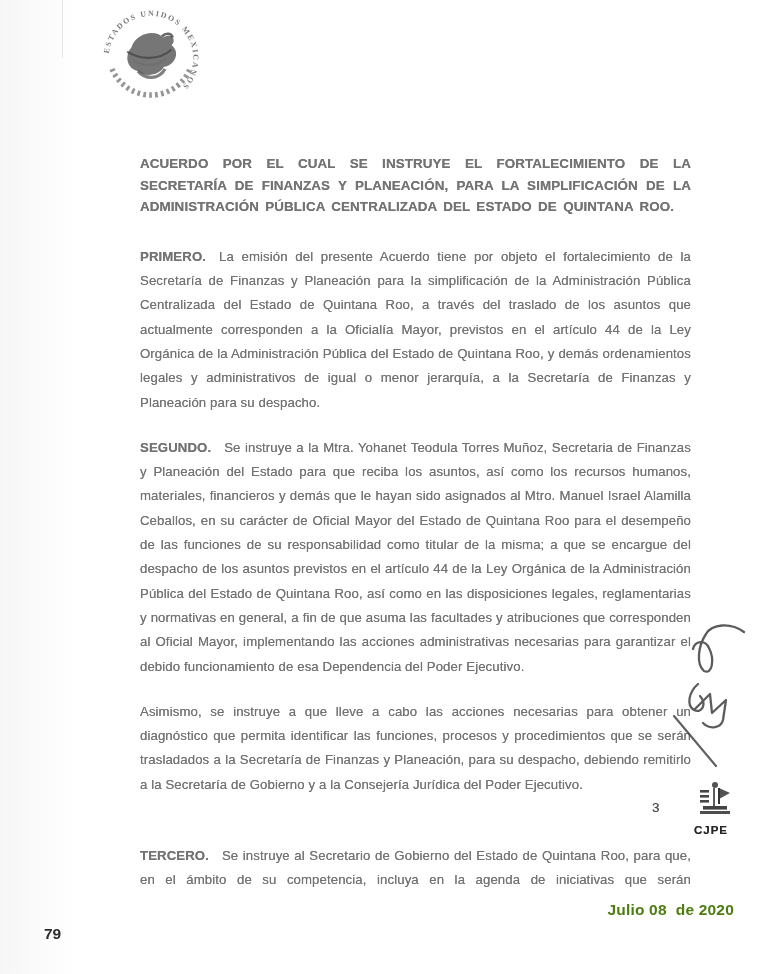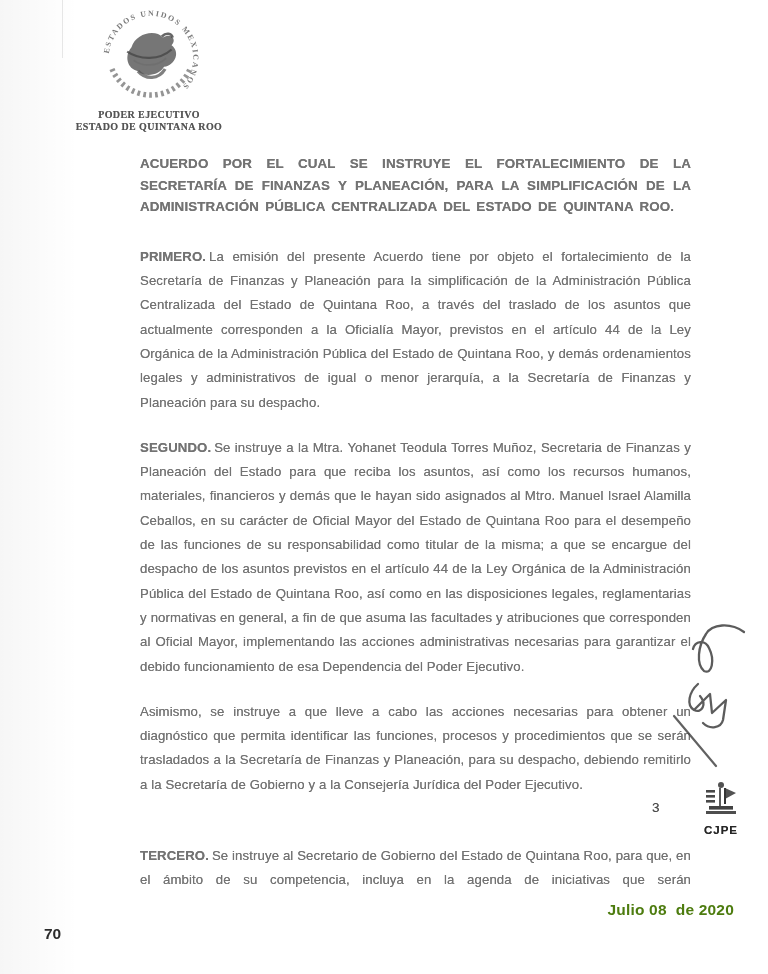--- a/index.html
+++ b/index.html
@@ -23,32 +23,32 @@
 
   
   .content{position:absolute;left:140px;top:153px;width:551px;color:#737373;
     text-shadow:0 0 .5px rgba(95,95,95,.75);}
   .doc-title{
     font-weight:bold;font-size:13.4px;line-height:21.6px;text-align:justify;
     word-spacing:2.5px;letter-spacing:.1px;margin:0 0 27px 0;
   }
   .para{font-size:13.2px;line-height:24.3px;text-align:justify;margin:0 0 21px 0;
     letter-spacing:.1px;}
-  .para strong{font-weight:bold;padding-right:3px;}
+  .para strong{font-weight:bold;padding-right:13px;}
   .justify-last{text-align-last:justify;margin-top:47px;}
 
   
   .sig{position:absolute;}
   .sig1{left:682px;top:616px;}
   .sig2{left:666px;top:678px;}
   .page-num{
     position:absolute;left:652px;top:800px;font-size:13.5px;color:#4a4a4a;
     text-shadow:0 0 .5px rgba(90,90,90,.7);
   }
-  .stamp{position:absolute;left:694px;top:780px;width:54px;text-align:center;}
+  .stamp{position:absolute;left:694px;top:780px;width:54px;text-align:left;}
   .stamp-label{
     font-weight:bold;font-size:11.5px;letter-spacing:1px;color:#262626;
     font-family:"Liberation Sans",sans-serif;margin-top:-2px;
     text-shadow:0 0 .5px rgba(60,60,60,.8);
   }
 
   
   .doc-date{
     position:absolute;right:34px;top:901px;font-weight:bold;font-size:15.5px;
     color:#4d7c0f;white-space:pre;letter-spacing:.2px;
@@ -74,24 +74,20 @@
 
       <path d="M 14,60 A 39,39 0 0 0 86,60" fill="none" stroke="#7a7a7a" stroke-width="5" stroke-dasharray="2.5 3" opacity="0.8"></path>
 
       <path d="M32,40 C36,27 54,23 61,31 C69,26 74,33 69,38 C77,44 73,56 62,58 C58,66 44,68 38,62 C28,60 25,48 32,40 Z" fill="#5e5e5e" opacity="0.85"></path>
       <path d="M28,44 C40,52 58,52 69,42" fill="none" stroke="#474747" stroke-width="2" opacity="0.8"></path>
       <path d="M38,62 C45,70 57,70 63,60" fill="none" stroke="#565656" stroke-width="3" opacity="0.75"></path>
       <path d="M60,30 C64,26 69,27 70,31" fill="none" stroke="#4c4c4c" stroke-width="2.4" opacity="0.85"></path>
       <path d="M34,52 C42,58 56,58 64,50" fill="none" stroke="#6c6c6c" stroke-width="1.6" opacity="0.7"></path>
     </svg>
   </div>
-  <div class="seal-caption">
-    <div>PODER EJECUTIVO</div>
-    <div>ESTADO DE QUINTANA ROO</div>
-  </div>
 
   <div class="content">
     <p class="doc-title">ACUERDO POR EL CUAL SE INSTRUYE EL FORTALECIMIENTO DE LA SECRETARÍA DE FINANZAS Y PLANEACIÓN, PARA LA SIMPLIFICACIÓN DE LA ADMINISTRACIÓN PÚBLICA CENTRALIZADA DEL ESTADO DE QUINTANA ROO.</p>
 
     <p class="para"><strong>PRIMERO.</strong><span>La emisión del presente Acuerdo tiene por objeto el fortalecimiento de la Secretaría de Finanzas y Planeación para la simplificación de la Administración Pública Centralizada del Estado de Quintana Roo, a través del traslado de los asuntos que actualmente corresponden a la Oficialía Mayor, previstos en el artículo 44 de la Ley Orgánica de la Administración Pública del Estado de Quintana Roo, y demás ordenamientos legales y administrativos de igual o menor jerarquía, a la Secretaría de Finanzas y Planeación para su despacho.</span></p>
 
     <p class="para"><strong>SEGUNDO.</strong><span>Se instruye a la Mtra. Yohanet Teodula Torres Muñoz, Secretaria de Finanzas y Planeación del Estado para que reciba los asuntos, así como los recursos humanos, materiales, financieros y demás que le hayan sido asignados al Mtro. Manuel Israel Alamilla Ceballos, en su carácter de Oficial Mayor del Estado de Quintana Roo para el desempeño de las funciones de su responsabilidad como titular de la misma; a que se encargue del despacho de los asuntos previstos en el artículo 44 de la Ley Orgánica de la Administración Pública del Estado de Quintana Roo, así como en las disposiciones legales, reglamentarias y normativas en general, a fin de que asuma las facultades y atribuciones que corresponden al Oficial Mayor, implementando las acciones administrativas necesarias para garantizar el debido funcionamiento de esa Dependencia del Poder Ejecutivo.</span></p>
 
     <p class="para"><span>Asimismo, se instruye a que lleve a cabo las acciones necesarias para obtener un diagnóstico que permita identificar las funciones, procesos y procedimientos que se serán trasladados a la Secretaría de Finanzas y Planeación, para su despacho, debiendo remitirlo a la Secretaría de Gobierno y a la Consejería Jurídica del Poder Ejecutivo.</span></p>
 
@@ -116,14 +112,14 @@
       <path d="M25,8 L36,13 L25,19 Z" fill="#343434" opacity="0.85"></path>
       <line x1="25" y1="8" x2="25" y2="24" stroke="#343434" stroke-width="2"></line>
       <line x1="20" y1="8" x2="20" y2="26" stroke="#343434" stroke-width="2" opacity="0.8"></line>
       <rect x="9" y="26" width="24" height="3.6" fill="#2f2f2f" opacity="0.9"></rect>
       <rect x="6" y="31" width="30" height="3" fill="#2f2f2f" opacity="0.85"></rect>
     </svg>
     <div class="stamp-label">CJPE</div>
   </div>
 
   <div class="doc-date">Julio 08  de 2020</div>
-  <div class="folio">70</div>
+  <div class="folio">79</div>
 </div>
 
 </body></html>

